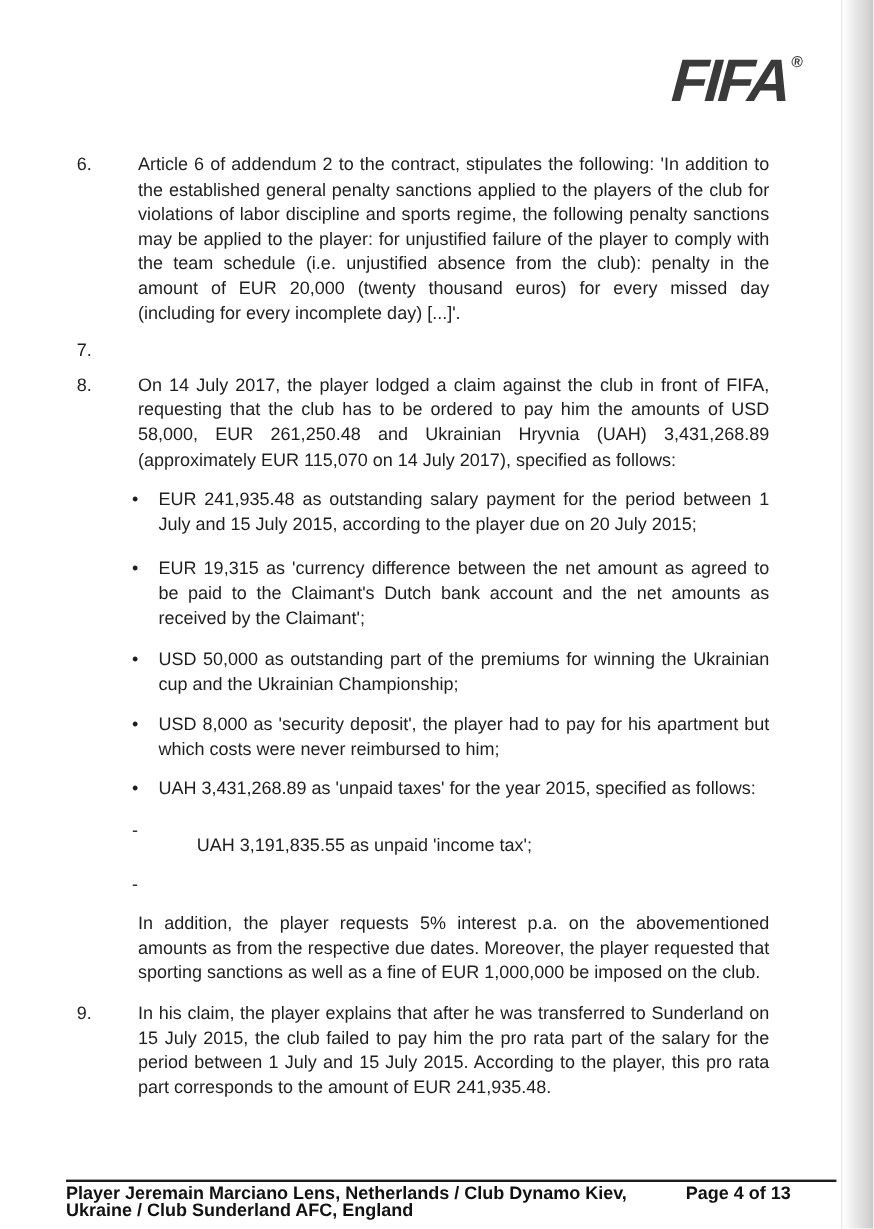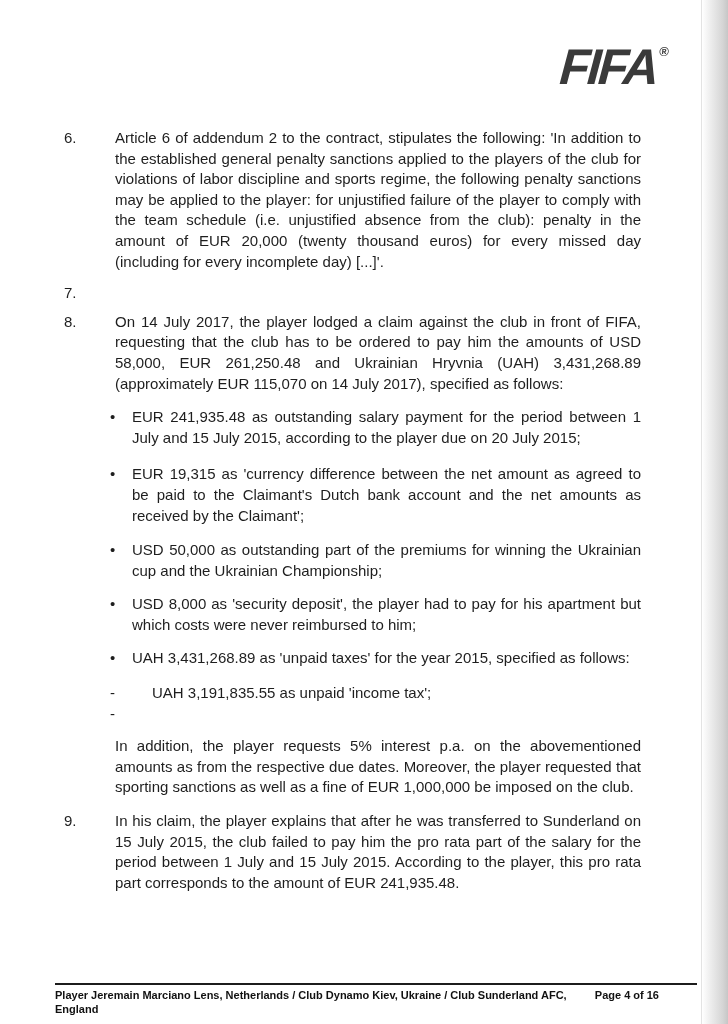--- a/index.html
+++ b/index.html
@@ -60,39 +60,39 @@
     text-align: justify;
   }
   .it { }
   
   .brow { display: flex; margin-left: 46px; }
   .bmark { flex: 0 0 22px; width: 22px; }
   .btext { margin: 0; width: 509px; text-align: justify; }
   
   .drow { display: flex; margin-left: 46px; }
   .dmark { flex: 0 0 42px; width: 42px; }
-  .dtext { margin: 0; width: 489px; text-align: justify; }
+  .dtext { margin: 12px; width: 489px; text-align: justify; }
   
   .mb8  { margin-bottom: 8px; }
   .mb11 { margin-bottom: 11px; }
   .mb12 { margin-bottom: 12px; }
   .mb13 { margin-bottom: 13px; }
   .mb14 { margin-bottom: 14px; }
   .mb16 { margin-bottom: 16px; }
   
   .footer {
     position: absolute;
     top: 983px;
     left: 55px;
     right: 31px;
     border-top: 2px solid #1c1c1c;
     padding-top: 3px;
     display: flex;
     justify-content: space-between;
-    font-size: 11px;
+    font-size: 15px;
     font-weight: bold;
     color: #111;
     line-height: 14px;
   }
   .footer .pageno { padding-right: 38px; white-space: nowrap; }
 </style>
 </head>
 <body>
 
 <div class="page">
@@ -158,16 +158,16 @@
 
     <div class="row">
       <span class="num">9.</span>
       <p class="ptext"><span>In his claim, the player explains that after he was transferred to Sunderland on 15 July 2015, the club failed to pay him the </span><span class="it">pro rata</span><span> part of the salary for the period between 1 July and 15 July 2015. According to the player, this </span><span class="it">pro rata</span><span> part corresponds to the amount of EUR 241,935.48.</span></p>
     </div>
 
   </div>
 
   <div class="footer">
     <span>Player Jeremain Marciano Lens, Netherlands / Club Dynamo Kiev, Ukraine / Club Sunderland AFC, England</span>
-    <span class="pageno">Page 4 of 16</span>
+    <span class="pageno">Page 4 of 13</span>
   </div>
 
 </div>
 
 </body></html>

